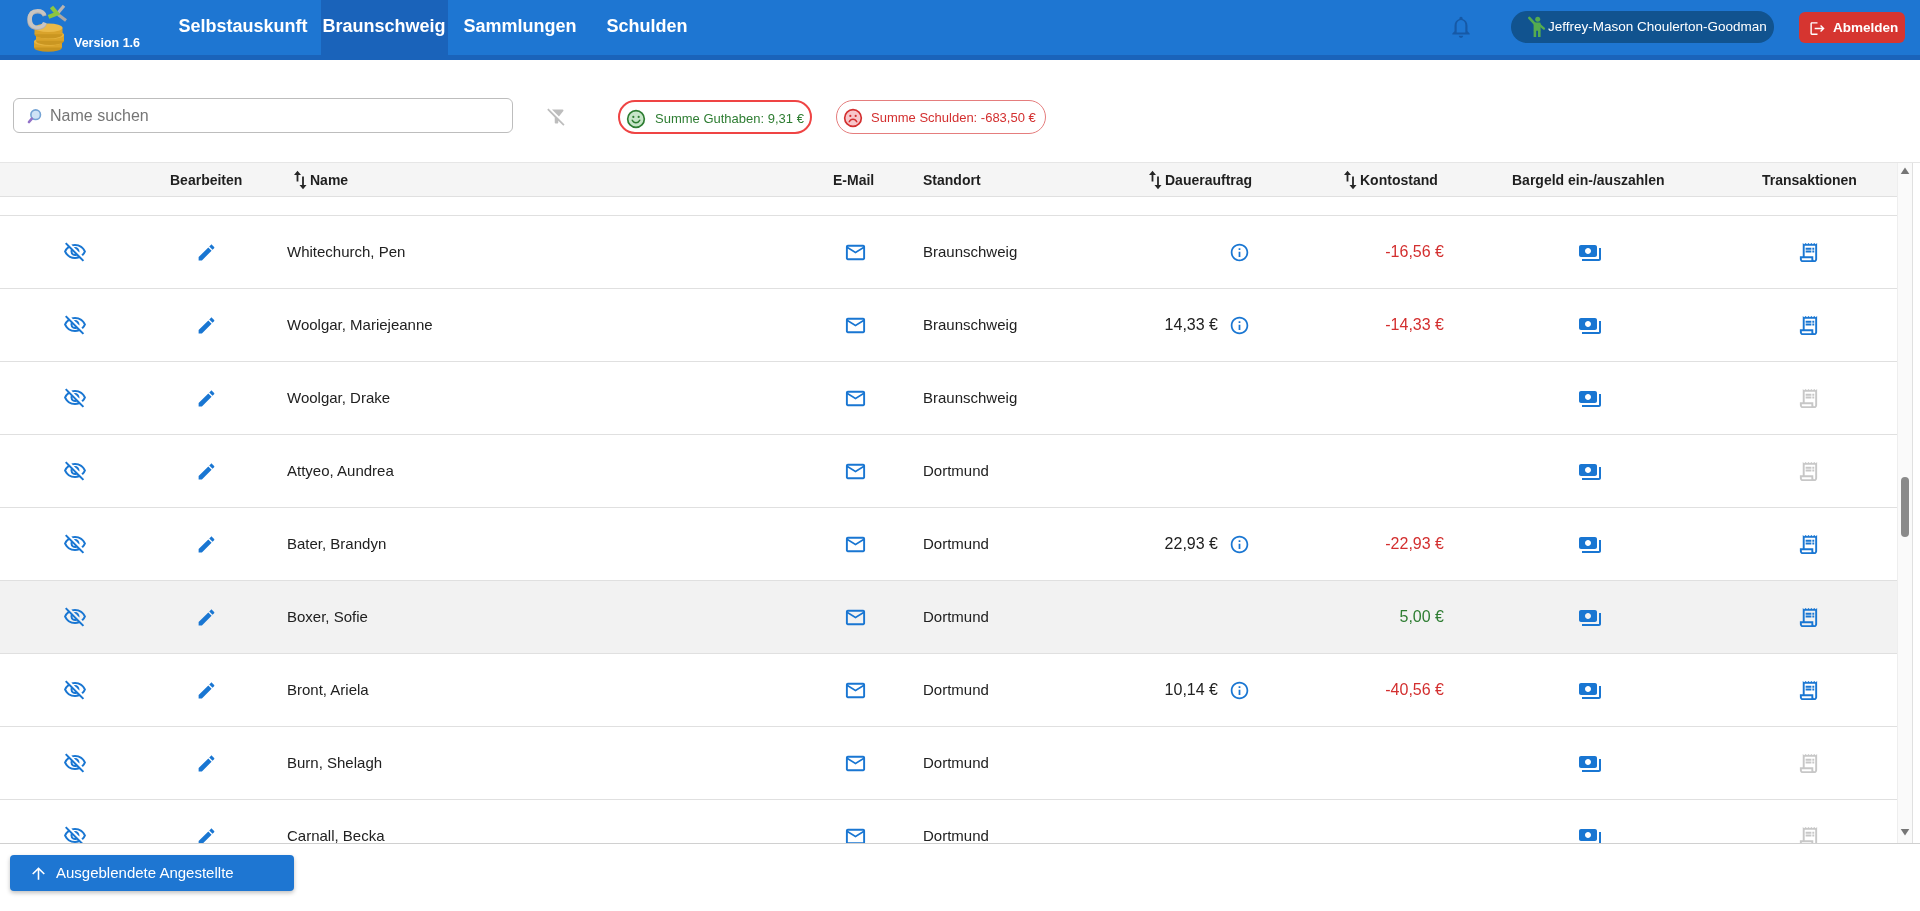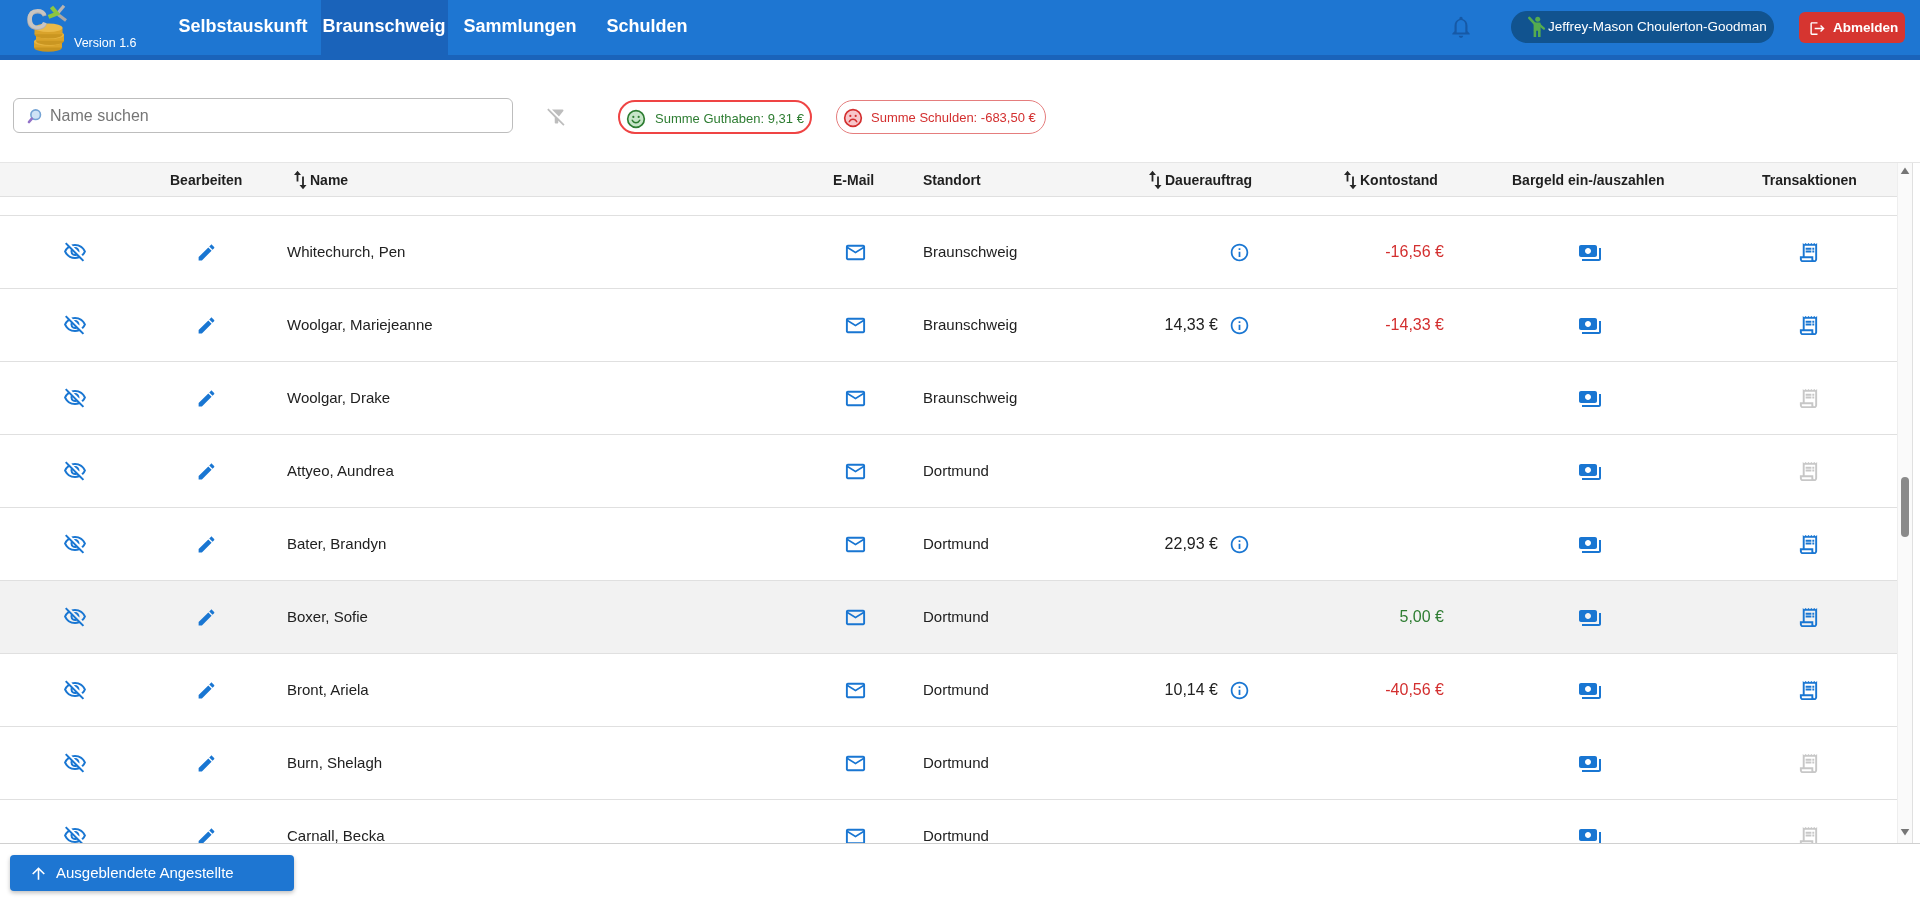--- a/index.html
+++ b/index.html
@@ -6,21 +6,21 @@
   * { margin:0; padding:0; box-sizing:border-box; }
   html,body { width:1920px; height:911px; overflow:hidden; background:#fff;
     font-family:"Liberation Sans", sans-serif; }
 
   
   #nav { position:absolute; left:0; top:0; width:1920px; height:60px; background:#1e76d2; }
   #nav .strip { position:absolute; left:0; top:55px; width:1920px; height:5px; background:#1a63ba; }
   .navlink { position:absolute; top:0; height:52px; line-height:52px; color:#fff;
     font-size:18px; font-weight:bold; text-align:center; }
   #tab-active { position:absolute; left:321px; top:0; width:127px; height:60px; background:#1a63ba; }
-  #version { position:absolute; left:74px; top:36px; color:#fff; font-size:12.5px; font-weight:normal; }
+  #version { position:absolute; left:74px; top:36px; color:#fff; font-size:12.5px; font-weight:bold; }
   #chip { position:absolute; left:1511px; top:11px; width:263px; height:32px; border-radius:16px;
     background:#11538f; color:#fff; font-size:13.5px; white-space:nowrap; }
   #chip .nm { position:absolute; left:37px; top:0; line-height:32px; }
   #logout { position:absolute; left:1799px; top:12px; width:106px; height:31px; border-radius:6px;
     background:#d63530; color:#fff; }
   #logout .tx { position:absolute; left:34px; top:0; line-height:31px; font-size:13.5px; font-weight:bold; }
 
   
   #search { position:absolute; left:13px; top:98px; width:500px; height:35px; border:1px solid #bdbdbd;
     border-radius:6px; background:#fff; }
@@ -249,20 +249,21 @@
         </svg>
         <span class="cell" style="left:287px">Bater, Brandyn</span>
         <svg class="ic" style="left:844px;top:25px" width="23" height="23" viewBox="0 0 24 24">
           <path d="M20 4H4c-1.1 0-1.99.9-1.99 2L2 18c0 1.1.9 2 2 2h16c1.1 0 2-.9 2-2V6c0-1.1-.9-2-2-2zm0 14H4V8l8 5 8-5v10zm-8-7L4 6h16l-8 5z" fill="#1976d2"></path>
         </svg>
         <span class="cell" style="left:923px">Dortmund</span>
         <span class="cell amt" style="left:1058px;width:160px;text-align:right">22,93 €</span>
         <svg class="ic" style="left:1229px;top:26px" width="21" height="21" viewBox="0 0 24 24">
           <path d="M11 7h2v2h-2zm0 4h2v6h-2zm1-9C6.48 2 2 6.48 2 12s4.48 10 10 10 10-4.48 10-10S17.52 2 12 2zm0 18c-4.41 0-8-3.59-8-8s3.59-8 8-8 8 3.59 8 8-3.59 8-8 8z" fill="#1976d2"></path>
         </svg>
+        <span class="cell amt neg" style="left:1284px;width:160px;text-align:right">-22,93 €</span>
         <svg class="ic" style="left:1578px;top:25px" width="24" height="24" viewBox="0 0 24 24">
           <path d="M19 14V6c0-1.1-.9-2-2-2H3c-1.1 0-2 .9-2 2v8c0 1.1.9 2 2 2h14c1.1 0 2-.9 2-2zm-9-1c-1.66 0-3-1.34-3-3s1.34-3 3-3 3 1.34 3 3-1.34 3-3 3zm13-6v11c0 1.1-.9 2-2 2H4v-2h17V7h2z" fill="#1976d2"></path>
         </svg>
         <svg class="ic" style="left:1797px;top:25px" width="23" height="23" viewBox="0 0 24 24">
           <path d="M19.5 3.5 18 2l-1.5 1.5L15 2l-1.5 1.5L12 2l-1.5 1.5L9 2 7.5 3.5 6 2v14H3v3c0 1.66 1.34 3 3 3h12c1.66 0 3-1.34 3-3V2l-1.5 1.5zM15 20H6c-.55 0-1-.45-1-1v-1h10v2zm4-1c0 .55-.45 1-1 1s-1-.45-1-1v-3H8V5h11v14zM9 7h6v2H9zm7 0h2v2h-2zm-7 3h6v2H9zm7 0h2v2h-2z" fill="#1976d2"></path>
         </svg>
       </div>
       <div class="row" style="top:418px;background:#f2f2f2;padding-left:20px;">
         <svg class="ic" style="left:63px;top:24px" width="24" height="24" viewBox="0 0 24 24">
           <path d="M12 6a9.77 9.77 0 0 1 8.82 5.5 9.647 9.647 0 0 1-2.41 3.12l1.41 1.41c1.39-1.23 2.49-2.77 3.18-4.53C21.27 7.11 17 4 12 4c-1.27 0-2.49.2-3.64.57l1.65 1.65C10.66 6.09 11.32 6 12 6zm-1.07 1.14L13 9.21c.57.25 1.03.71 1.28 1.28l2.07 2.07c.08-.34.14-.7.14-1.07C16.5 9.01 14.48 7 12 7c-.37 0-.72.05-1.07.14zM2.01 3.87l2.68 2.68A11.738 11.738 0 0 0 1 11.5C2.73 15.89 7 19 12 19c1.52 0 2.98-.29 4.32-.82l3.42 3.42 1.41-1.41L3.42 2.45 2.01 3.87zm7.5 7.5l2.61 2.61c-.04.01-.08.02-.12.02a2.5 2.5 0 0 1-2.5-2.5c0-.05.01-.08.01-.13zm-3.4-3.4l1.75 1.75a4.6 4.6 0 0 0-.36 1.78 4.507 4.507 0 0 0 6.27 4.14l.98.98c-.88.24-1.8.38-2.75.38a9.77 9.77 0 0 1-8.82-5.5c.7-1.43 1.72-2.61 2.93-3.53z" fill="#1976d2"></path>

